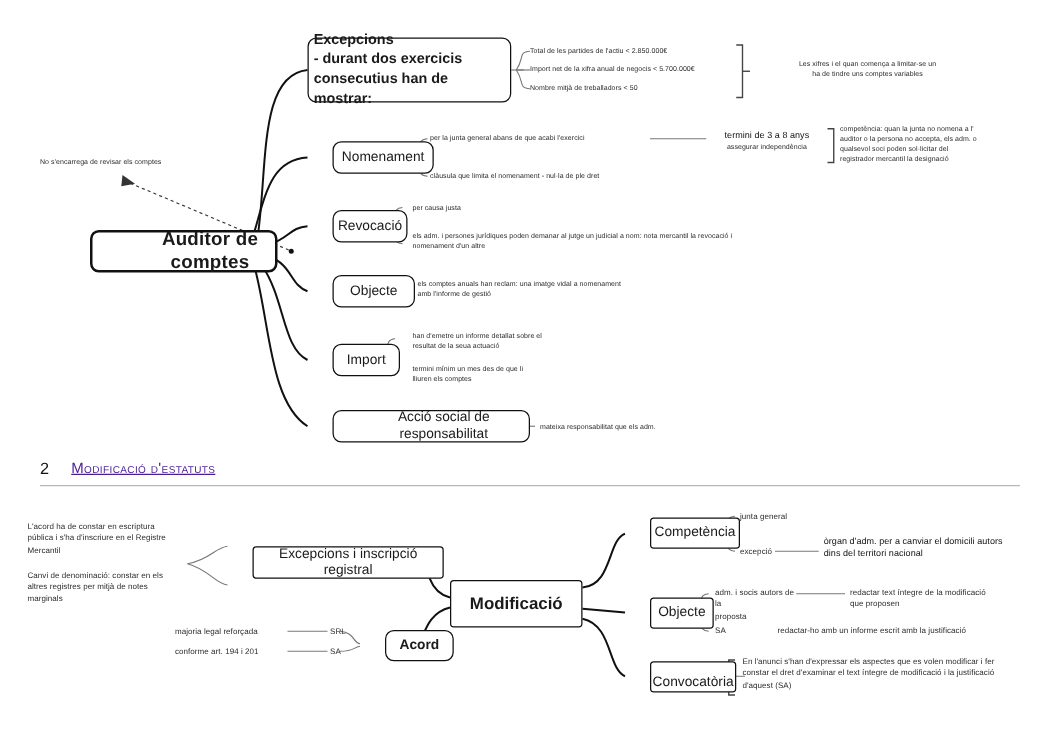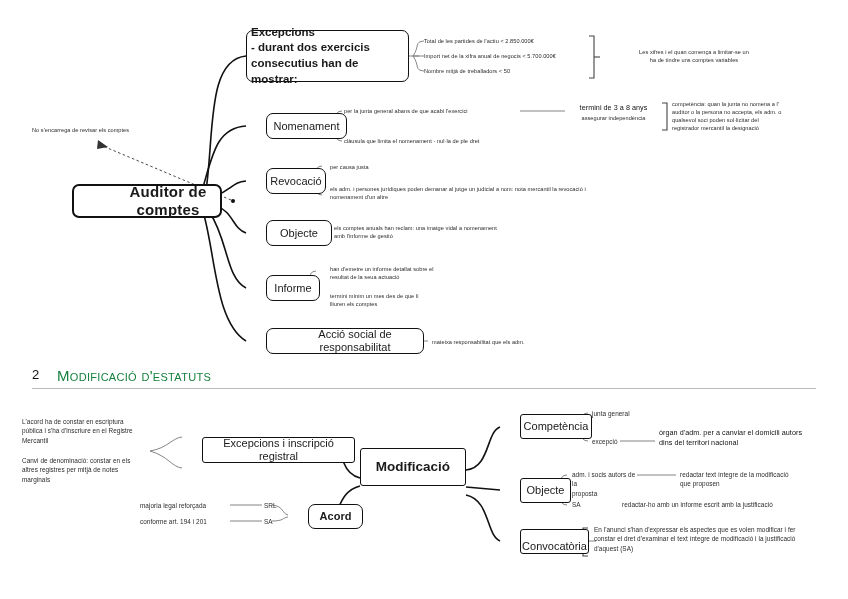--- a/index.html
+++ b/index.html
@@ -20,22 +20,22 @@
   .t-big{font-size:13.5px;}
   .t-excep{font-size:11.5px;text-align:left;line-height:1.35;}
 
   .lbl{position:absolute;font-size:5.6px;line-height:1.45;color:#2b2b2b;
        letter-spacing:.05px;}
   .lbl.mid{font-size:6.4px;}
   .lbl.strong{font-size:7.2px;color:#111;}
   .lbl.c{text-align:center;}
 
   .secnum{position:absolute;font-size:13px;color:#111;}
-  .sectitle{position:absolute;font-size:15px;color:#15803d;font-variant:small-caps;
-            letter-spacing:.3px;}
+  .sectitle{position:absolute;font-size:12px;color:#4c1d95;font-variant:small-caps;
+            letter-spacing:.3px;text-decoration:underline;}
   .rule{position:absolute;height:1.4px;background:#b8b8b8;}
 </style>
 </head>
 <body>
 
 <div id="canvas">
 
   <svg class="wires" viewBox="0 0 848 599">
     <g fill="none" stroke="#111" stroke-width="1.6">
 
@@ -145,21 +145,21 @@
 
   <div class="node round t-branch" style="left:246px;top:168px;width:60px;height:26px;">
     <span>Revocació</span>
   </div>
 
   <div class="node round t-branch" style="left:246px;top:220px;width:66px;height:26px;">
     <span>Objecte</span>
   </div>
 
   <div class="node round t-branch" style="left:246px;top:275px;width:54px;height:26px;">
-    <span>Informe</span>
+    <span>Import</span>
   </div>
 
   <div class="node round t-branch" style="left:246px;top:328px;width:158px;height:26px;padding-left:20px;">
     <span>Acció social de responsabilitat</span>
   </div>
 
   <div class="lbl" style="left:32px;top:126px;width:135px;">No s'encarrega de revisar els comptes</div>
 
   <div class="lbl" style="left:424px;top:37px;width:170px;">Total de les partides de l'actiu &lt; 2.850.000€</div>
   <div class="lbl" style="left:424px;top:52px;width:175px;">Import net de la xifra anual de negocis &lt; 5.700.000€</div>
@@ -187,21 +187,21 @@
 resultat de la seua actuació</div>
   <div class="lbl" style="left:330px;top:292px;width:170px;white-space:pre-line;">termini mínim un mes des de que li
 lliuren els comptes</div>
 
   <div class="lbl" style="left:432px;top:338px;width:180px;">mateixa responsabilitat que els adm.</div>
 
   <div class="secnum" style="left:32px;top:367px;">2</div>
   <div class="sectitle" style="left:57px;top:367px;">Modificació d'estatuts</div>
   <div class="rule" style="left:32px;top:388px;width:784px;"></div>
 
-  <div class="node sq t-big" style="left:360px;top:448px;width:106px;height:38px;font-weight:bold;">
+  <div class="node sq t-big" style="left:360px;top:464px;width:106px;height:38px;font-weight:bold;">
     <span>Modificació</span>
   </div>
 
   <div class="node sq t-branch" style="left:182px;top:437px;width:153px;height:26px;">
     <span>Excepcions i inscripció registral</span>
   </div>
 
   <div class="node round t-branch" style="left:288px;top:504px;width:55px;height:25px;font-weight:bold;">
     <span>Acord</span>
   </div>

